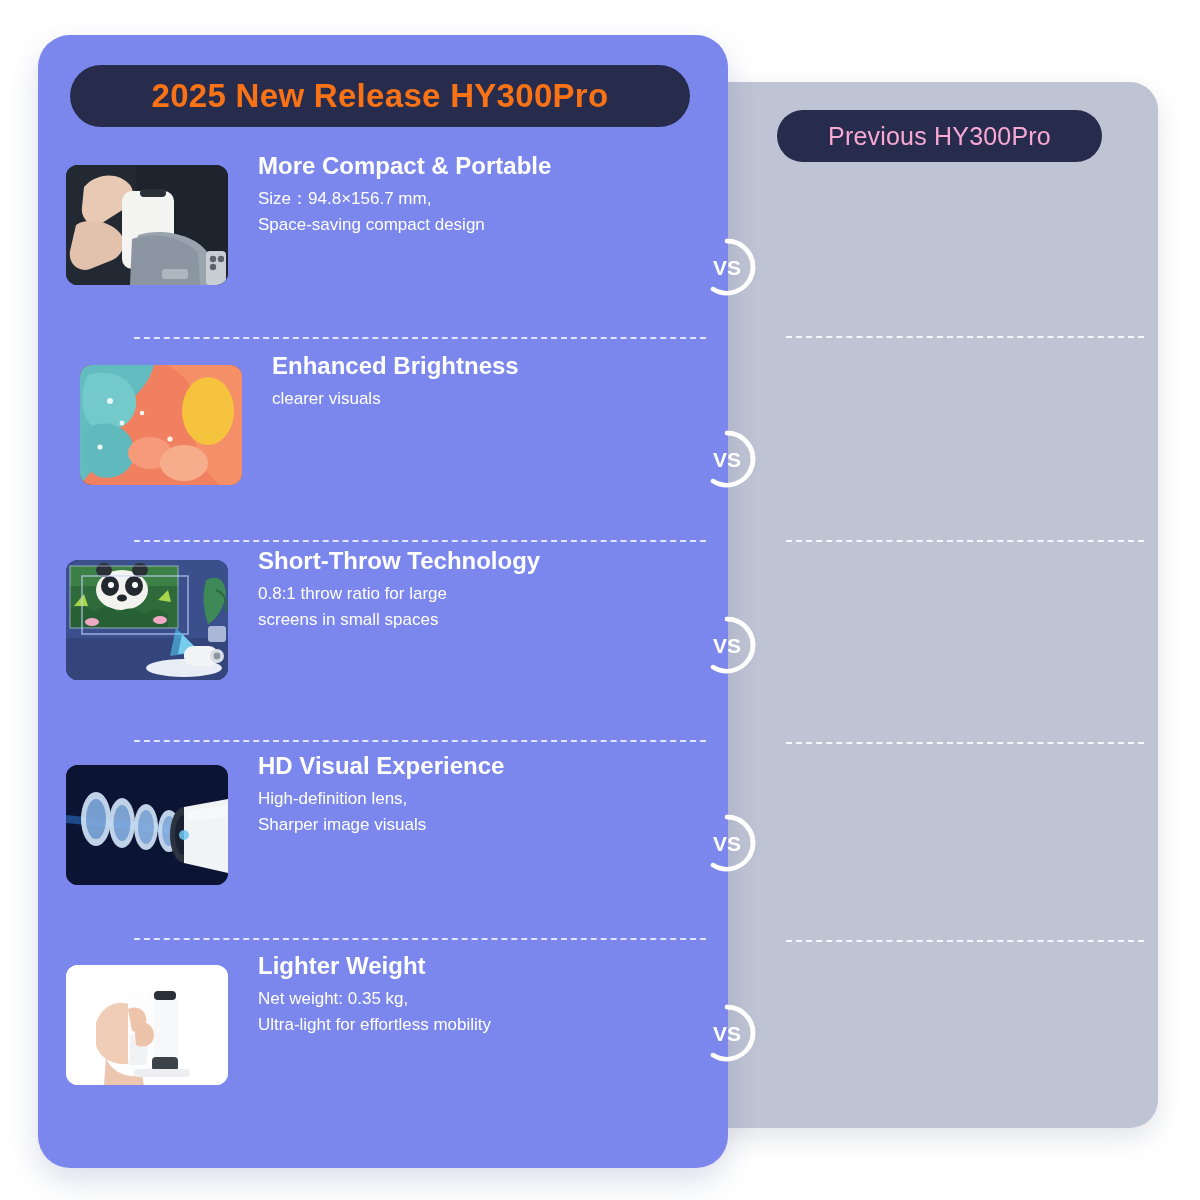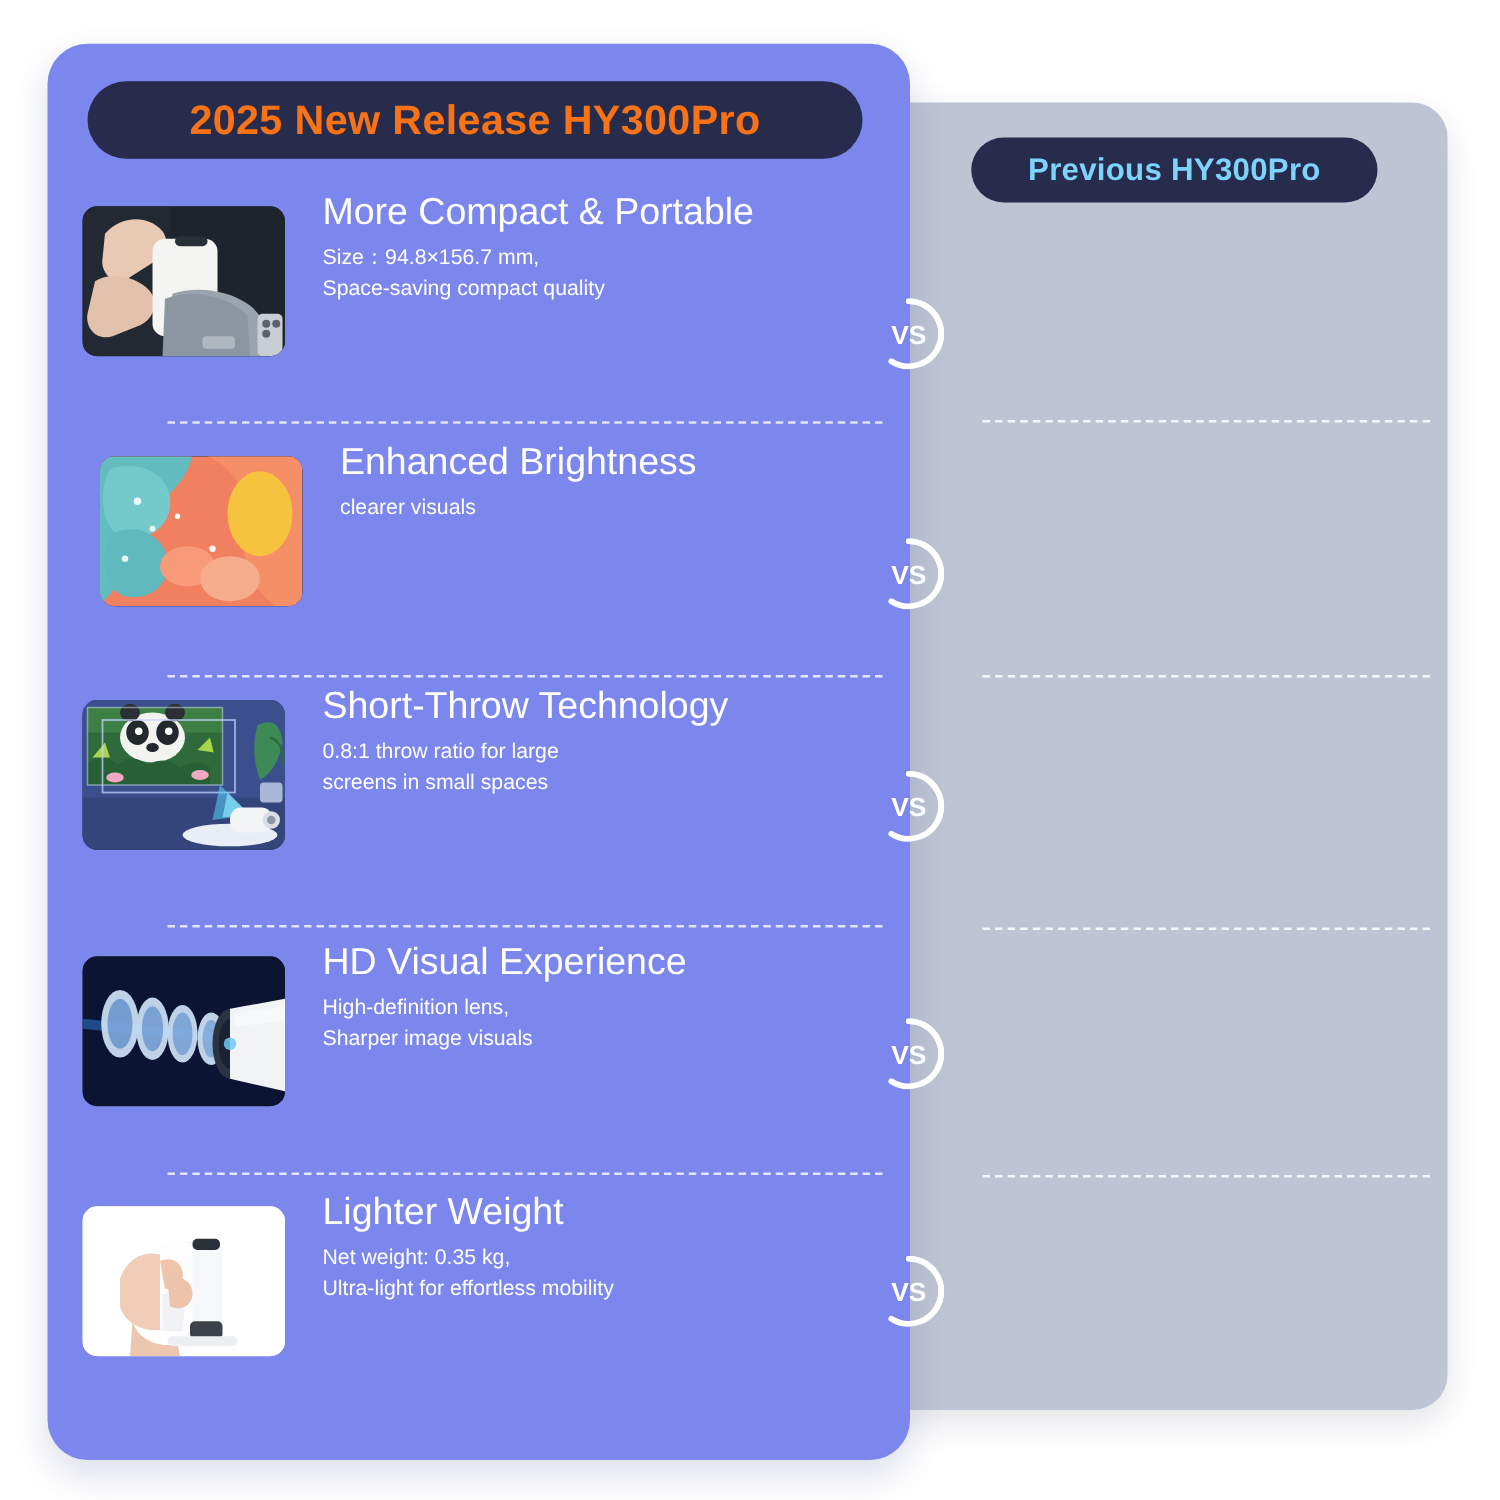--- a/index.html
+++ b/index.html
@@ -21,21 +21,21 @@
     box-shadow: 0 10px 26px rgba(40,48,80,.13);
   }
 
   .old-pill {
     position: absolute; left: 77px; top: 28px;
     width: 325px; height: 52px;
     background: #272c4d; border-radius: 26px;
     display: flex; align-items: center; justify-content: center;
   }
   .old-pill span {
-    color: #7dd3fc; font-size: 25px; font-weight: bold; letter-spacing: .2px;
+    color: #f9a8d4; font-size: 25px; font-weight: normal; letter-spacing: .2px;
   }
 
   .old-row { position: absolute; left: 86px; width: 372px; }
   .old-title {
     font-size: 23px; font-weight: bold; color: #3e4456;
     line-height: 1.1; margin-bottom: 9px; white-space: nowrap;
   }
   .old-line {
     font-size: 21.5px; color: #4d5364; line-height: 1.42; white-space: nowrap;
   }
@@ -63,21 +63,21 @@
   .thumb {
     position: absolute; left: 28px; top: 0;
     width: 162px; height: 120px;
     border-radius: 12px; overflow: hidden;
     background: #1b2330;
   }
   .thumb svg { display: block; width: 100%; height: 100%; }
 
   .new-text { position: absolute; left: 220px; top: -12px; width: 470px; }
   .new-title {
-    font-size: 30px; font-weight: normal; color: #ffffff;
+    font-size: 24px; font-weight: bold; color: #ffffff;
     line-height: 1.12; margin-bottom: 6px; white-space: nowrap;
   }
   .new-line {
     font-size: 17px; color: #ffffff; line-height: 1.52; white-space: nowrap;
   }
 
   
   .div-new {
     position: absolute; left: 96px; width: 572px; height: 0;
     border-top: 2px dashed rgba(255,255,255,.78);
@@ -157,21 +157,21 @@
           <rect x="96" y="104" width="26" height="10" rx="3" fill="#aeb7c0"></rect>
           <rect x="140" y="86" width="20" height="34" rx="4" fill="#c9ced4"></rect>
           <circle cx="147" cy="94" r="3.2" fill="#5c636c"></circle>
           <circle cx="155" cy="94" r="3.2" fill="#5c636c"></circle>
           <circle cx="147" cy="102" r="3.2" fill="#5c636c"></circle>
         </svg>
       </div>
       <div class="new-text">
         <div class="new-title">More Compact &amp; Portable</div>
         <div class="new-line">Size：94.8×156.7 mm,</div>
-        <div class="new-line">Space-saving compact quality</div>
+        <div class="new-line">Space-saving compact design</div>
       </div>
     </div>
 
     <div class="new-row" style="top:330px;margin-left:14px;">
       <div class="thumb">
         <svg viewBox="0 0 162 120" preserveAspectRatio="none">
           <rect width="162" height="120" fill="#f08060"></rect>
           <path d="M86 0 C110 10 120 34 116 58 C112 84 120 104 140 120 H162 V0 Z" fill="#f58f68"></path>
           <ellipse cx="128" cy="46" rx="26" ry="34" fill="#f6c33e"></ellipse>
           <path d="M0 0 H74 C68 22 54 30 44 44 C34 58 36 78 24 92 C14 104 6 112 0 120 Z" fill="#63bdc0"></path>

